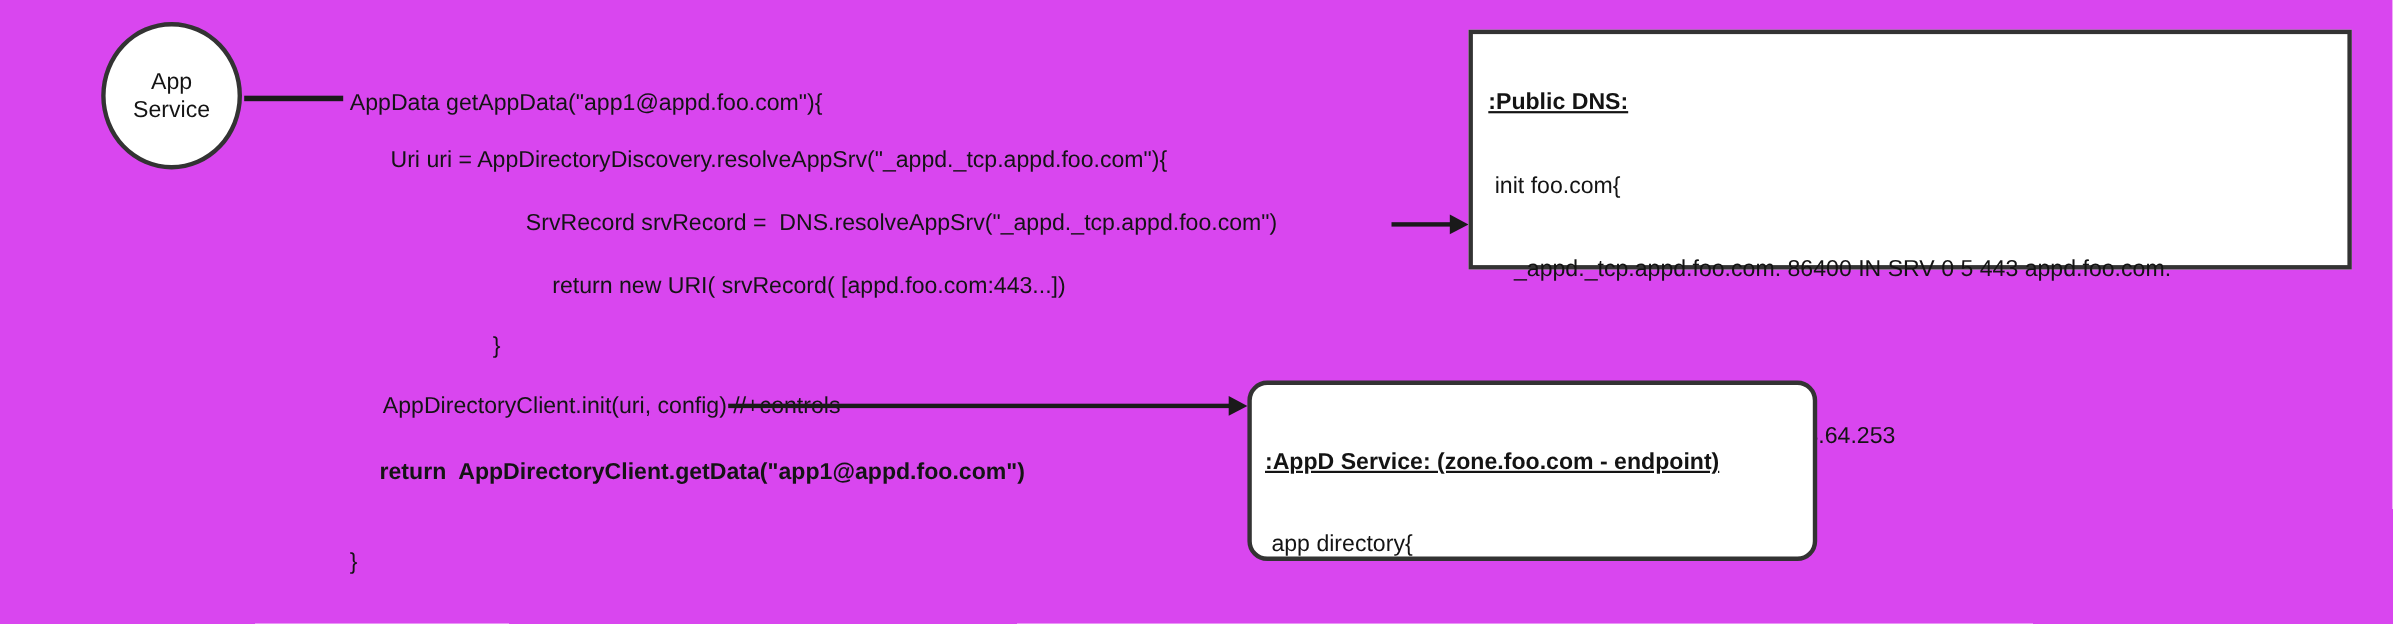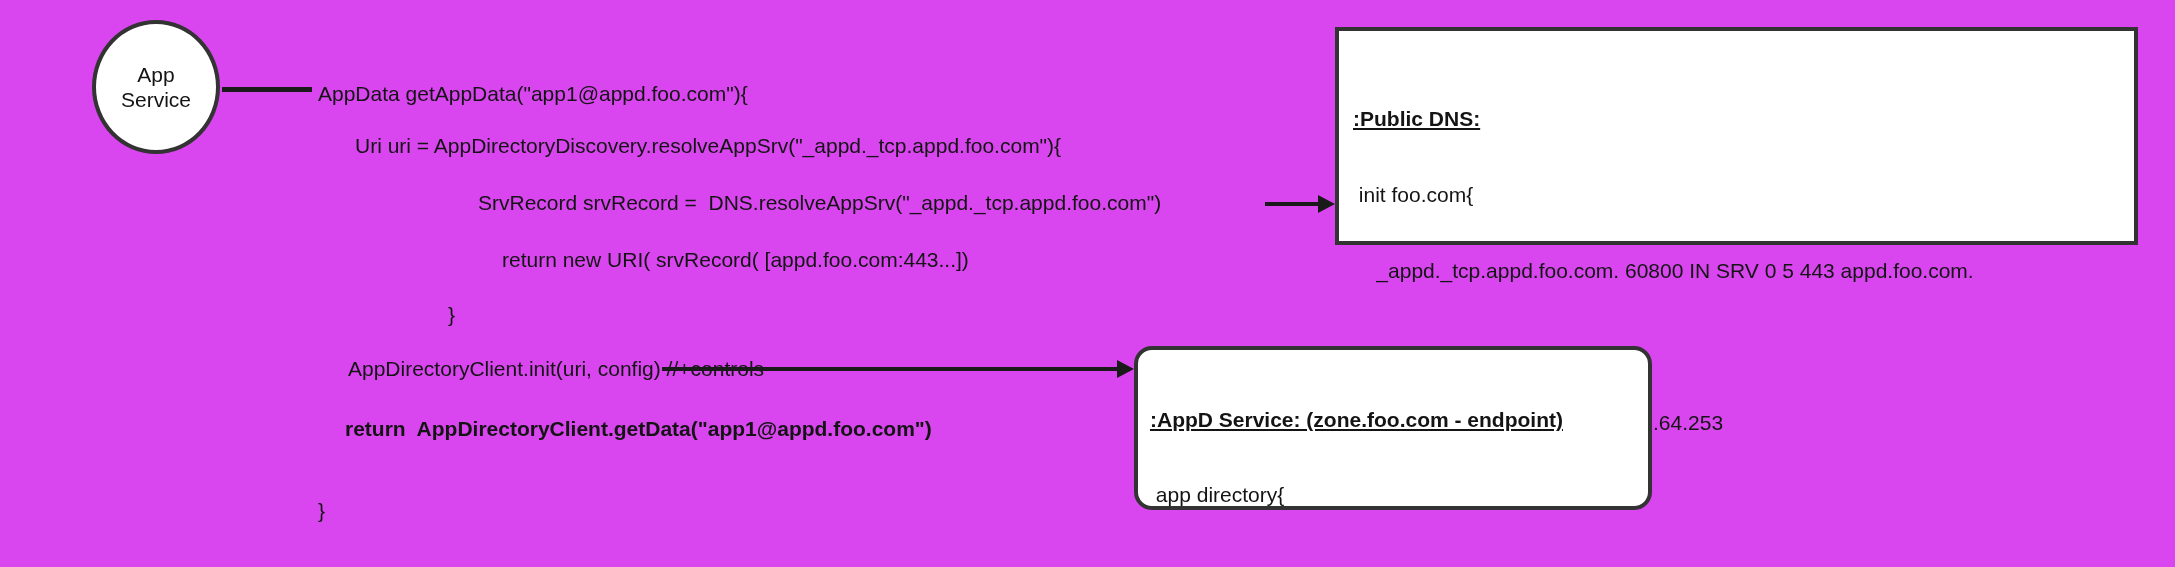--- a/index.html
+++ b/index.html
@@ -82,21 +82,21 @@
     border: 4px solid #333333;
     background: #ffffff;
     font-size: 21px;
     white-space: pre;
   }
   .dns-box {
     left: 1335px;
     top: 27px;
     width: 803px;
     height: 218px;
-    padding: 26px 14px 0 14px;
+    padding: 0 14px 0 14px;
   }
   .dns-box .bline { line-height: 28px; min-height: 28px; }
   .appd-box {
     left: 1134px;
     top: 346px;
     width: 518px;
     height: 164px;
     border-radius: 18px;
     padding: 8px 12px 0 12px;
   }
@@ -133,21 +133,21 @@
   </div>
 
   <div class="arrow" style="left:662px; top:359px; width:472px;">
     <div class="shaft"></div>
     <div class="head"></div>
   </div>
 
   <div class="record-box dns-box">
     <div class="bline box-title">:Public DNS:</div>
     <div class="bline"> init foo.com{</div>
-    <div class="bline">    _appd._tcp.appd.foo.com. 60800 IN SRV 0 5 443 appd.foo.com.</div>
+    <div class="bline">    _appd._tcp.appd.foo.com. 86400 IN SRV 0 5 443 appd.foo.com.</div>
     <div class="bline"></div>
     <div class="bline">    appd.foo.com. 59 IN A 208.93.64.253</div>
     <div class="bline"> }</div>
   </div>
 
   <div class="record-box appd-box">
     <div class="bline box-title">:AppD Service: (zone.foo.com - endpoint)</div>
     <div class="bline"> app directory{</div>
     <div class="bline">    ....</div>
     

